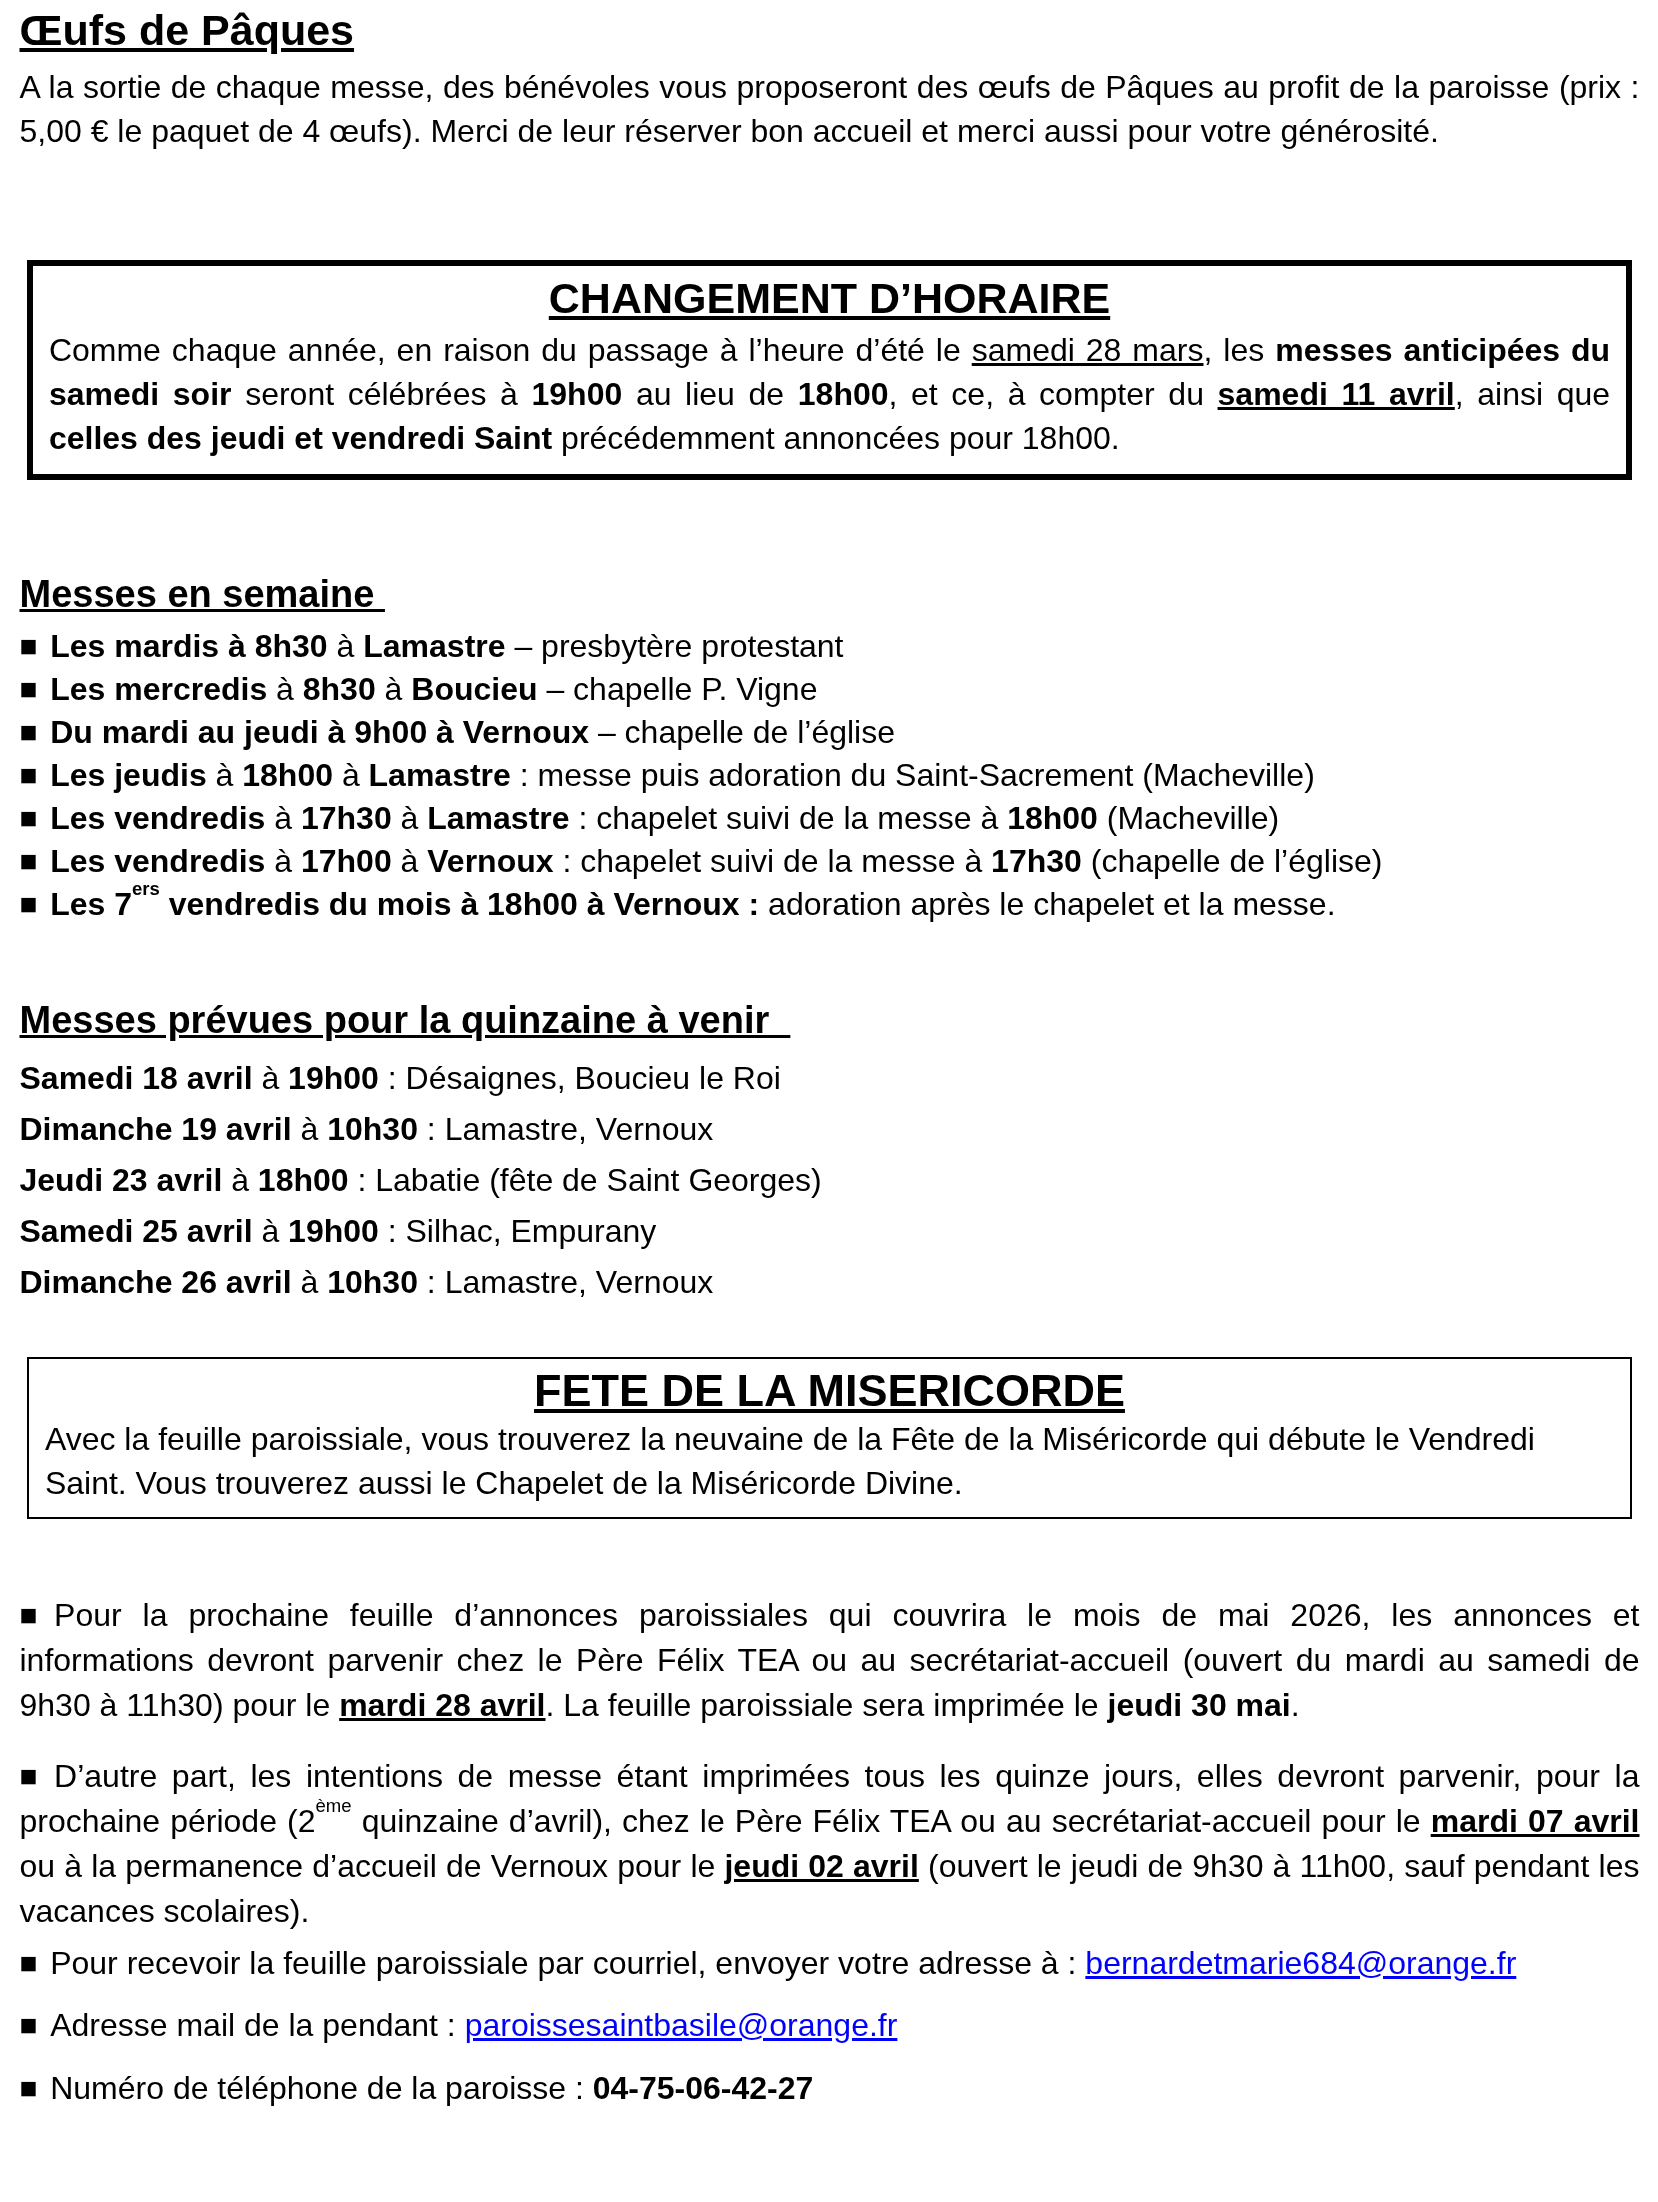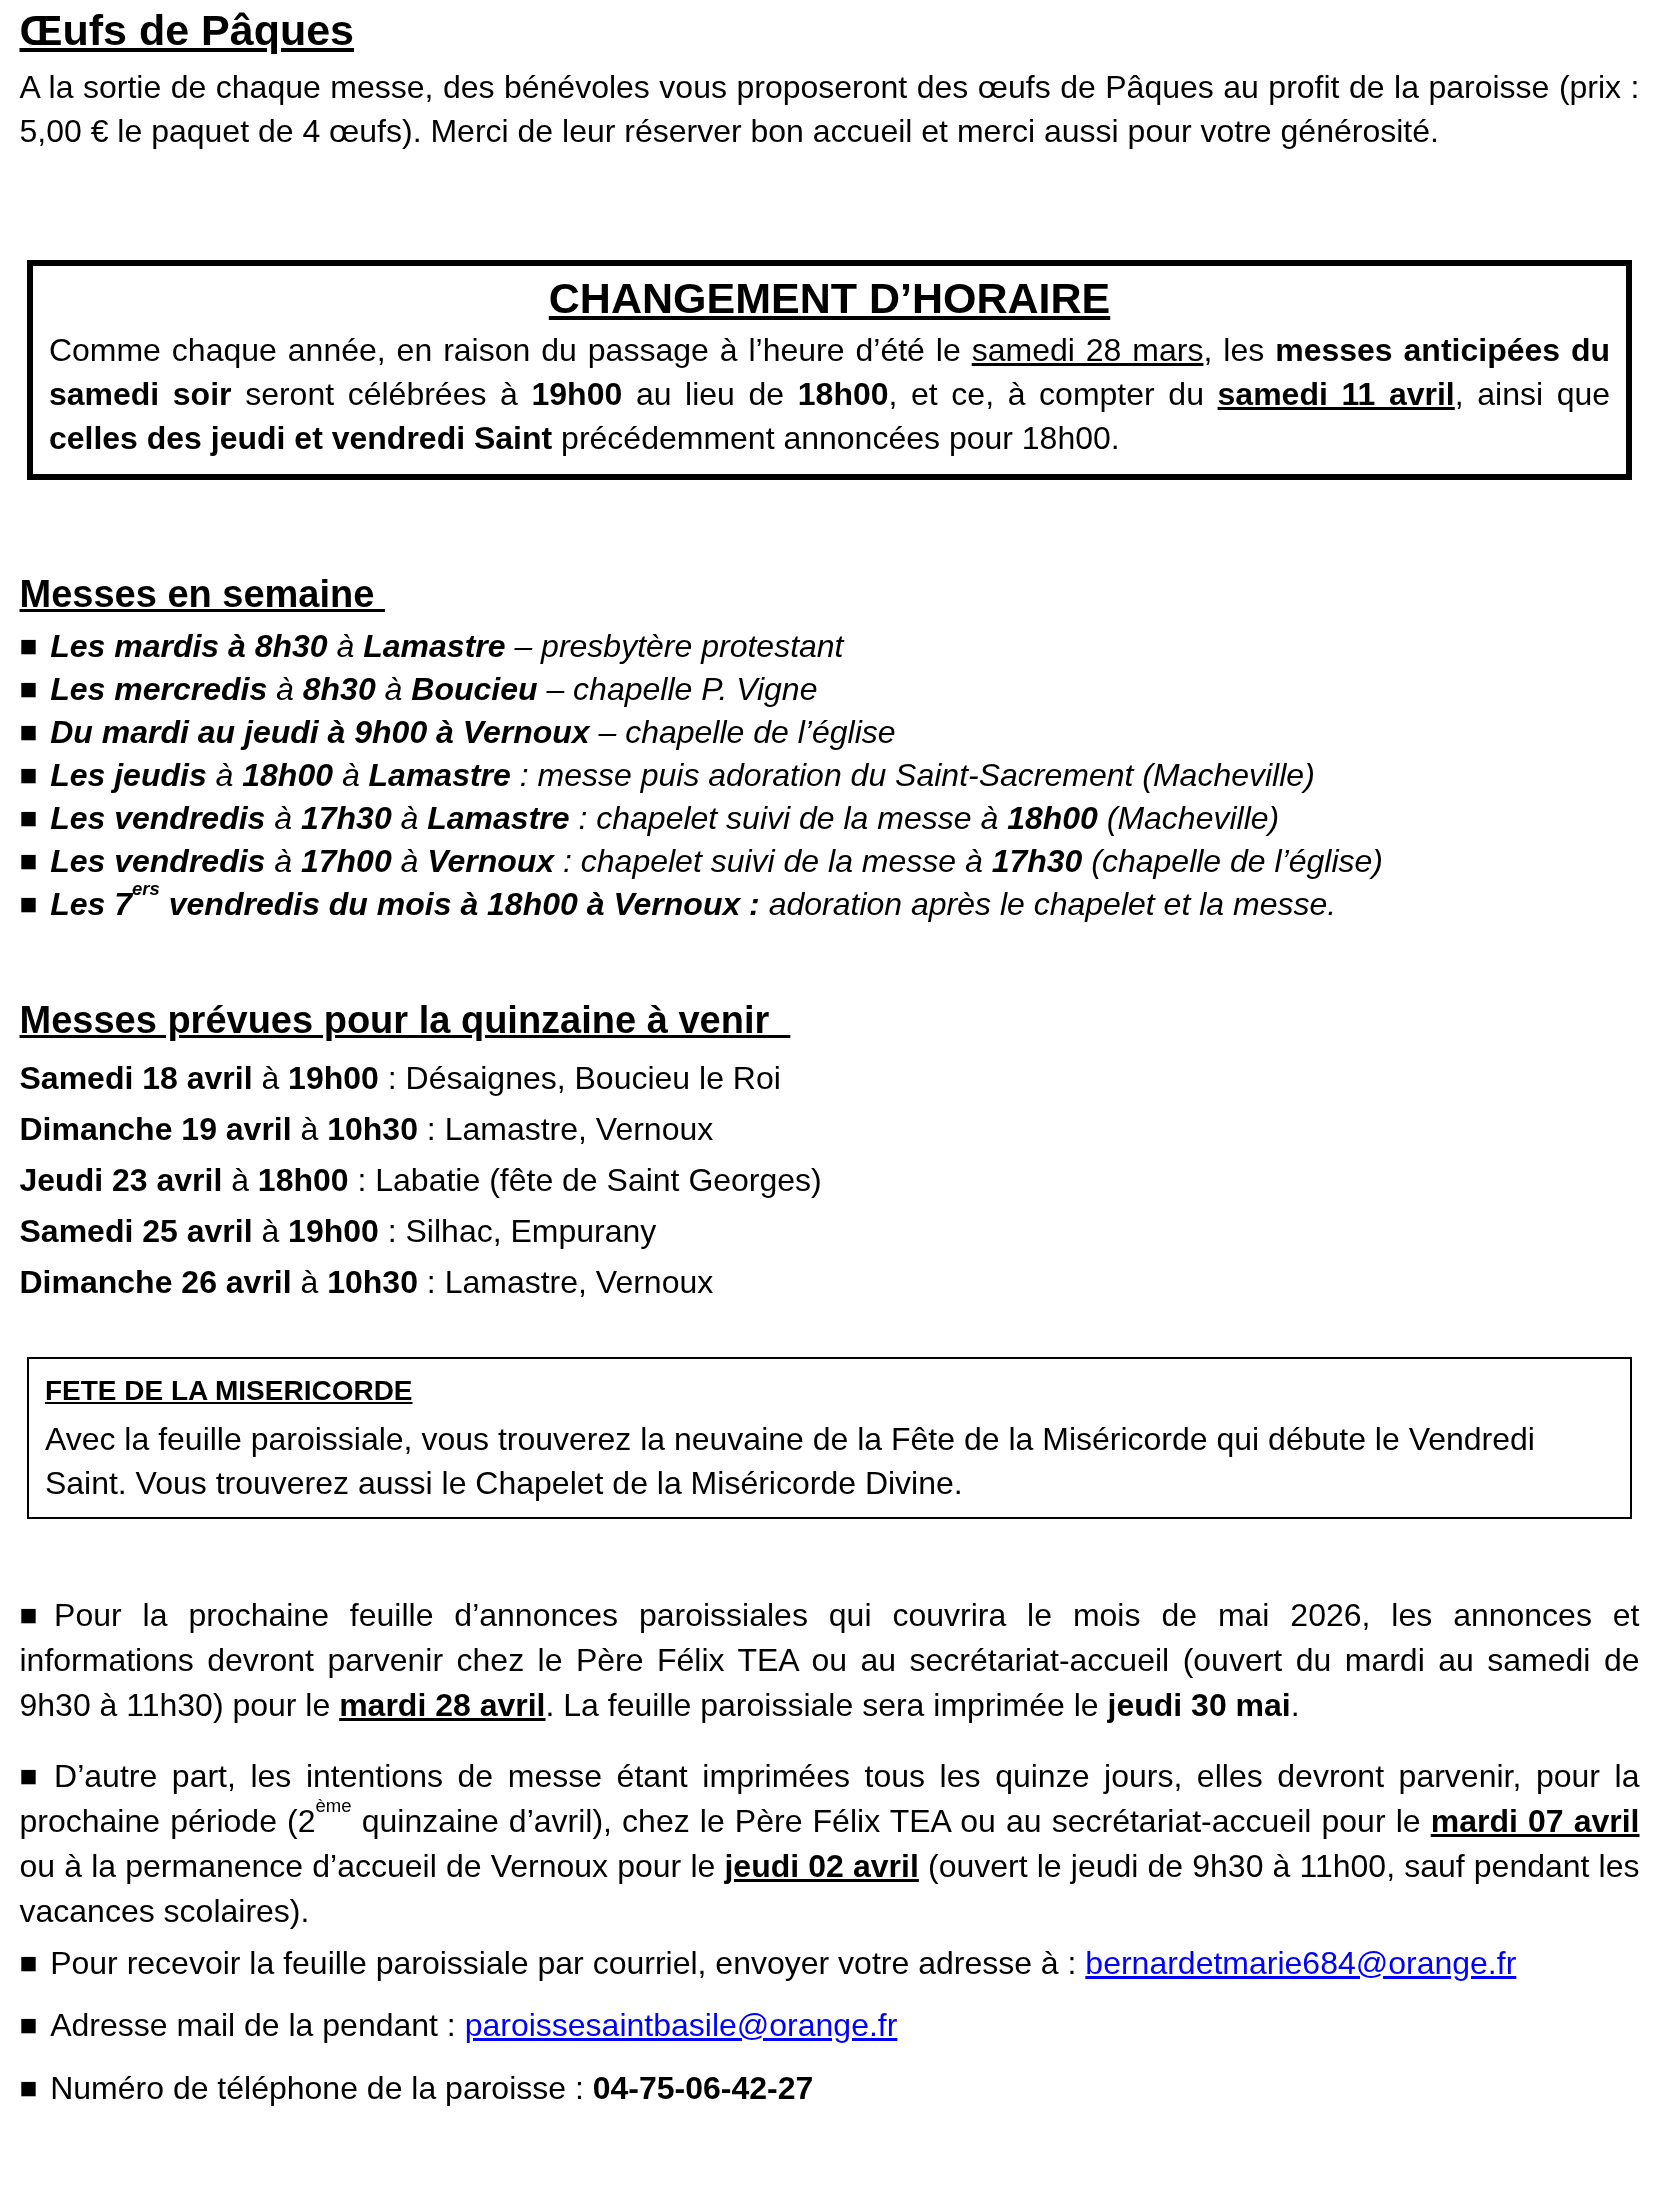--- a/index.html
+++ b/index.html
@@ -39,34 +39,34 @@
   .box-thick .box-body { text-align: justify; margin: 0; line-height: 44px; }
 
   .section-heading {
     font-weight: bold; font-size: 38px; line-height: 45px; margin: 0;
   }
   .section-heading .heading-inner { text-decoration: underline; white-space: pre; }
   .h-week { margin-top: 92px; }
   .h-upcoming { margin-top: 72px; }
 
   ul.mass-list { list-style: none; margin: 7.8px 0 0 0; padding: 0; }
-  ul.week-list li { line-height: 42px; font-style: italic; }
+  ul.week-list li { line-height: 42px; }
   ul.upcoming-list { margin-top: 9.8px; }
   ul.upcoming-list li { line-height: 51px; }
 
   .bullet { display: inline-block; font-size: 0.93em; margin-right: 12.7px; transform: translateY(-1px); }
   .notice .bullet { margin-right: 16.6px; }
 
   .box-thin {
     margin: 49px 7.8px 0 7.8px;
     border: 2.9px solid var(--border, #000000);
     padding: 9.8px 15.6px 11.7px 15.6px;
   }
   .box-thin .box-title {
-    text-align: left; font-weight: bold; font-size: 28px; line-height: 45px;
+    text-align: center; font-weight: bold; font-size: 45px; line-height: 45px;
     margin: 0 0 3.9px 0;
   }
   .box-thin .box-body { margin: 0; }
 
   .notice { text-align: justify; line-height: 45px; margin: 0; }
   .notice-1 { margin-top: 74px; }
   .notice-2 { margin-top: 26px; }
 
   .contacts { margin-top: 7.8px; }
   .contact-line { line-height: 43px; margin: 0 0 19.5px 0; }

